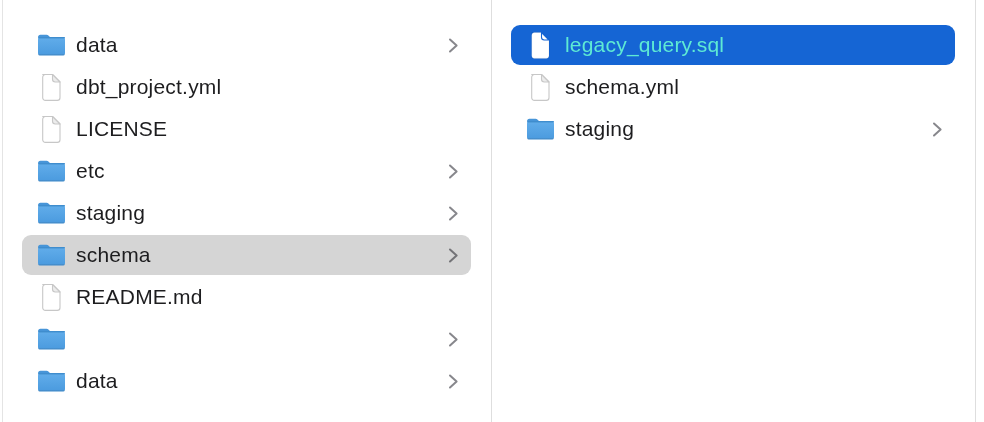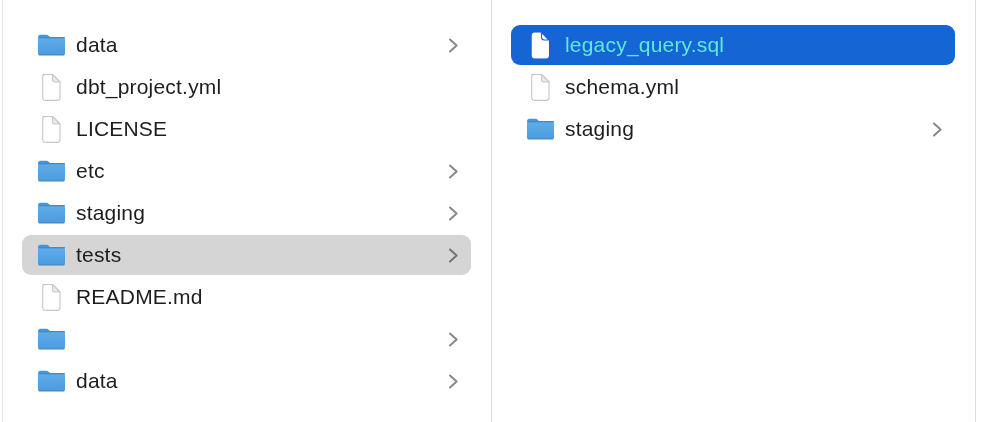--- a/index.html
+++ b/index.html
@@ -166,21 +166,21 @@
         <stop offset="0.12" stop-color="#5fabe9"></stop>
         <stop offset="1" stop-color="#4a9ade"></stop>
       </linearGradient>
     </defs>
     <path d="M1 4.2 C1 2.8 2 1.8 3.4 1.8 L9.6 1.8 C10.3 1.8 10.9 2 11.4 2.5 L13.2 4.2 Z" fill="#4795d8"></path>
     <rect x="1" y="4" width="27" height="18.6" rx="2.6" fill="url(#fg-0-5)"></rect>
     <rect x="1" y="4" width="27" height="1.4" rx="0.7" fill="#3f8dce"></rect>
     <rect x="1" y="20.9" width="27" height="1.7" rx="0.85" fill="rgba(0,0,0,0.08)"></rect>
   </svg>
           </span>
-    <span class="label">tests</span>
+    <span class="label">schema</span>
     <span class="chevron">
       <svg width="11" height="17" viewBox="0 0 11 17">
         <polyline points="2,2.5 8.6,8.5 2,14.5" fill="none" stroke="#87878c" stroke-width="2" stroke-linecap="round" stroke-linejoin="round"></polyline>
       </svg>
     </span>
   </li>
         <li class="row">
     <span class="icon">
             <svg class="file-svg" width="24" height="29" viewBox="0 0 24 29">
     <path d="M3.8 1.5 L13.6 1.5 L21.1 9 L21.1 24.7 C21.1 26.2 19.9 27.4 18.4 27.4 L6.5 27.4 C5 27.4 3.8 26.2 3.8 24.7 L3.8 4.2 C3.8 2.7 5 1.5 6.5 1.5 Z" transform="translate(-1.1 0)" fill="var(--page-fill)" stroke="var(--page-stroke)" stroke-width="1.1" stroke-linejoin="round"></path>

